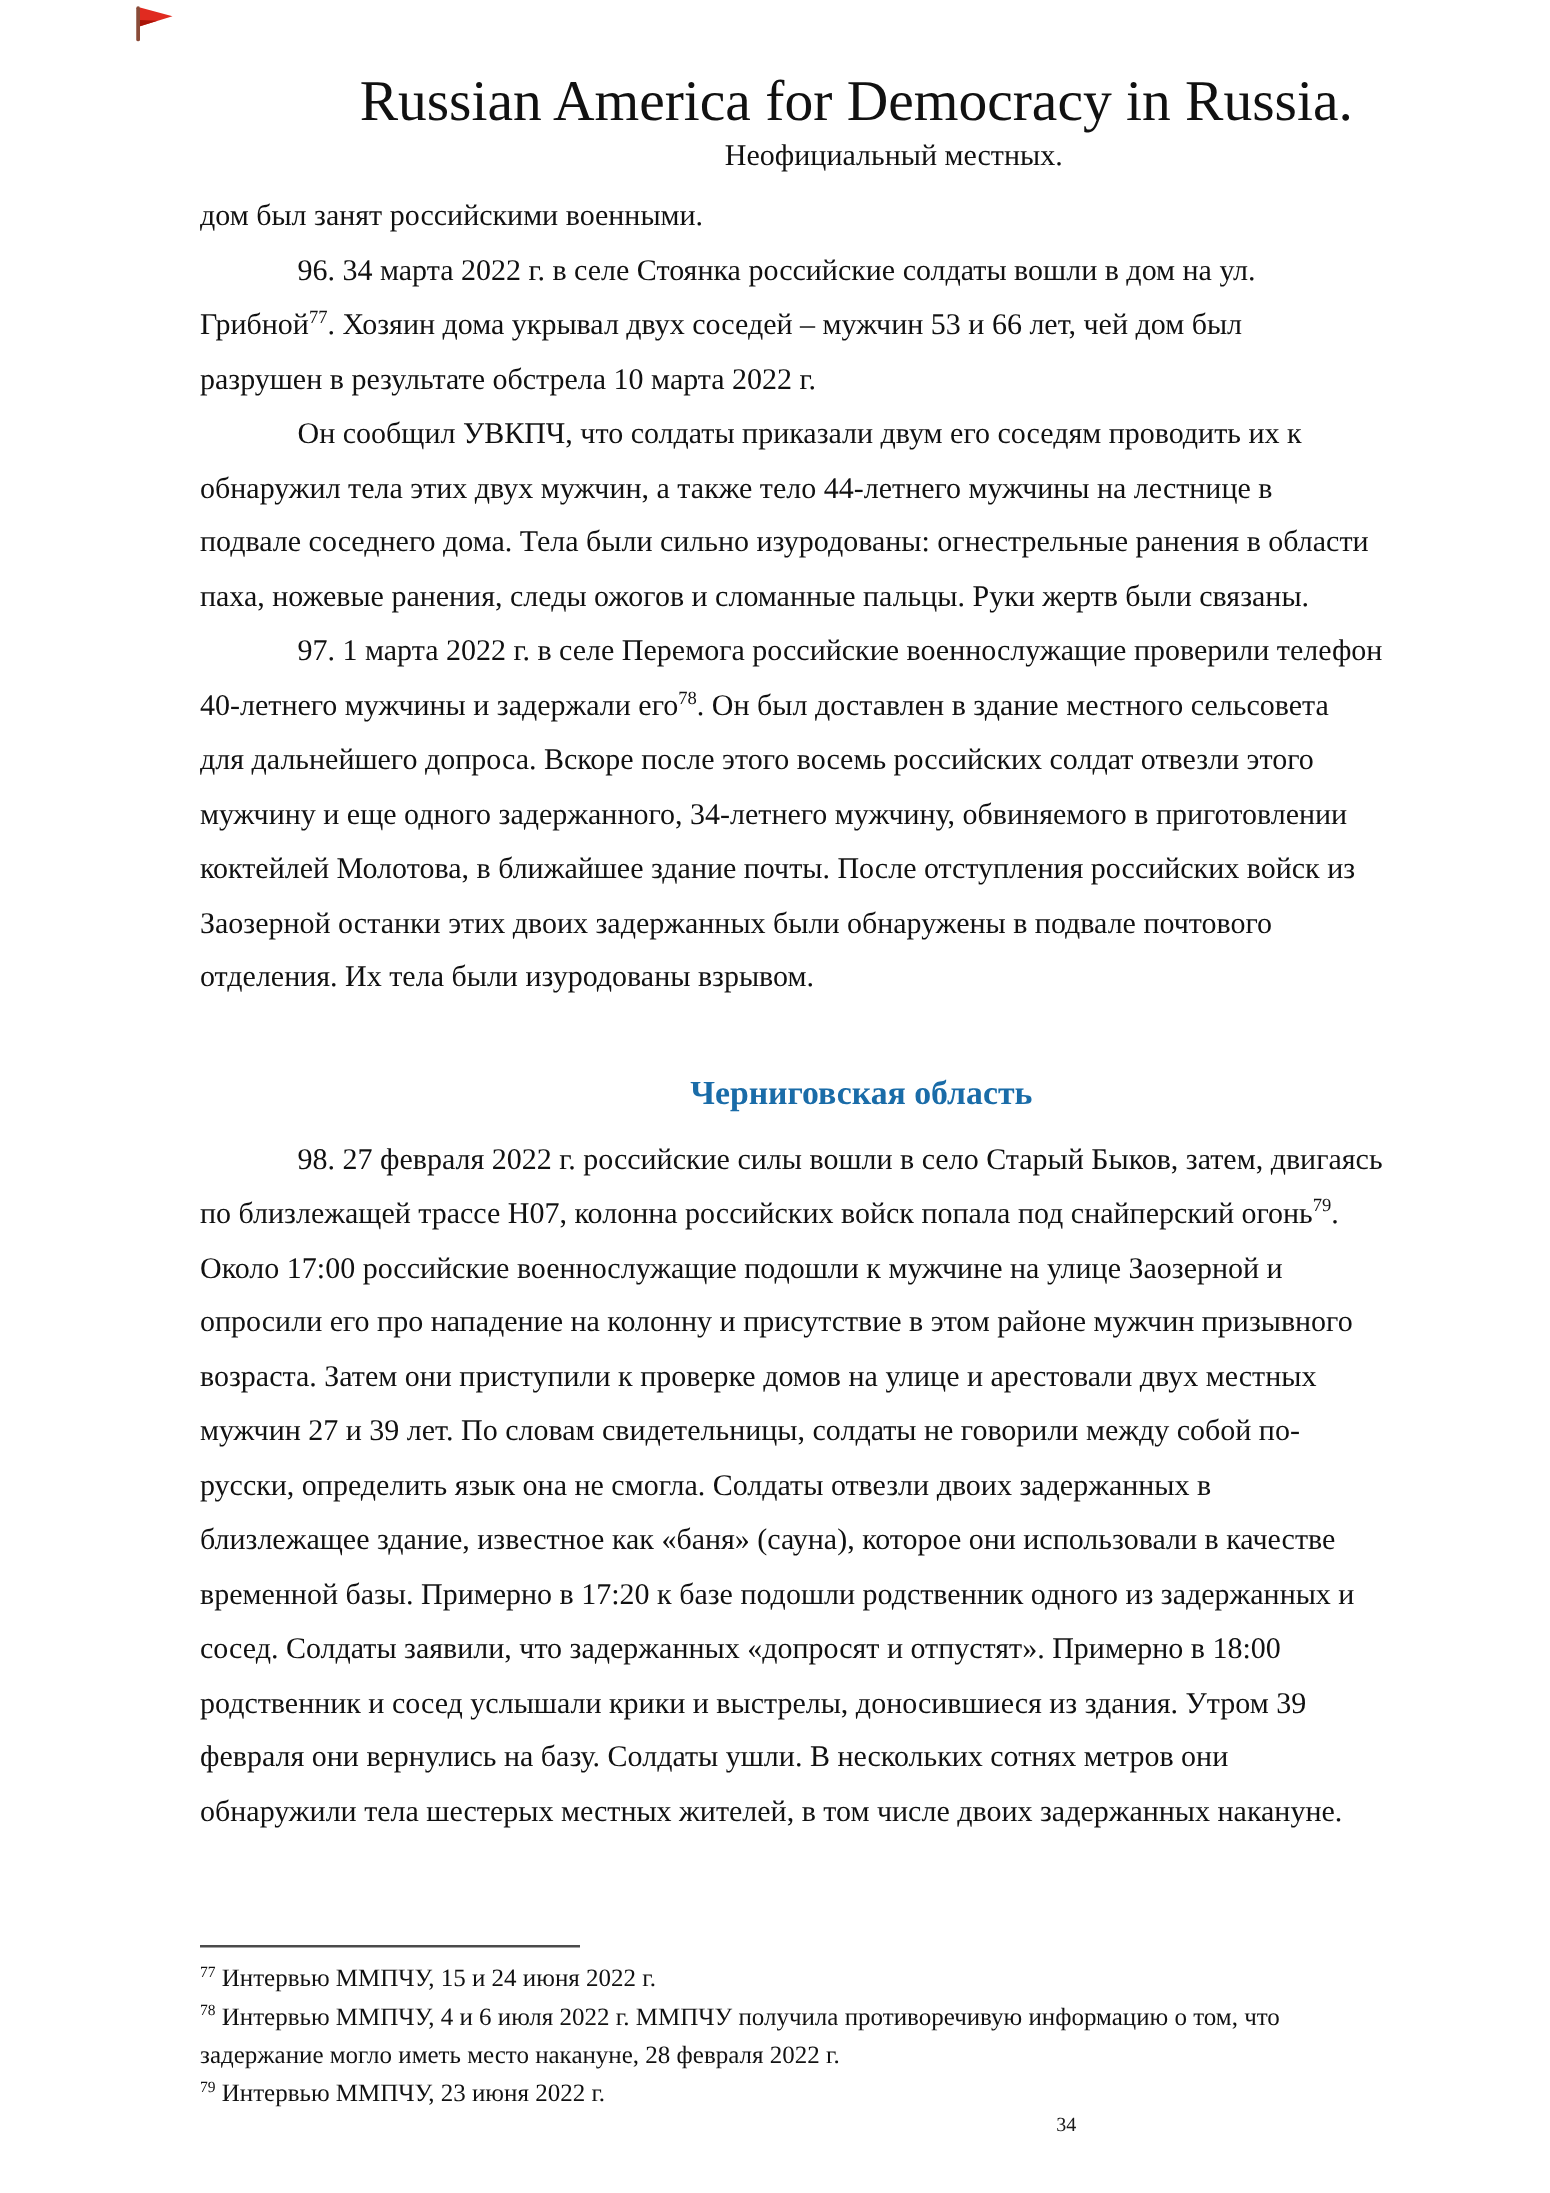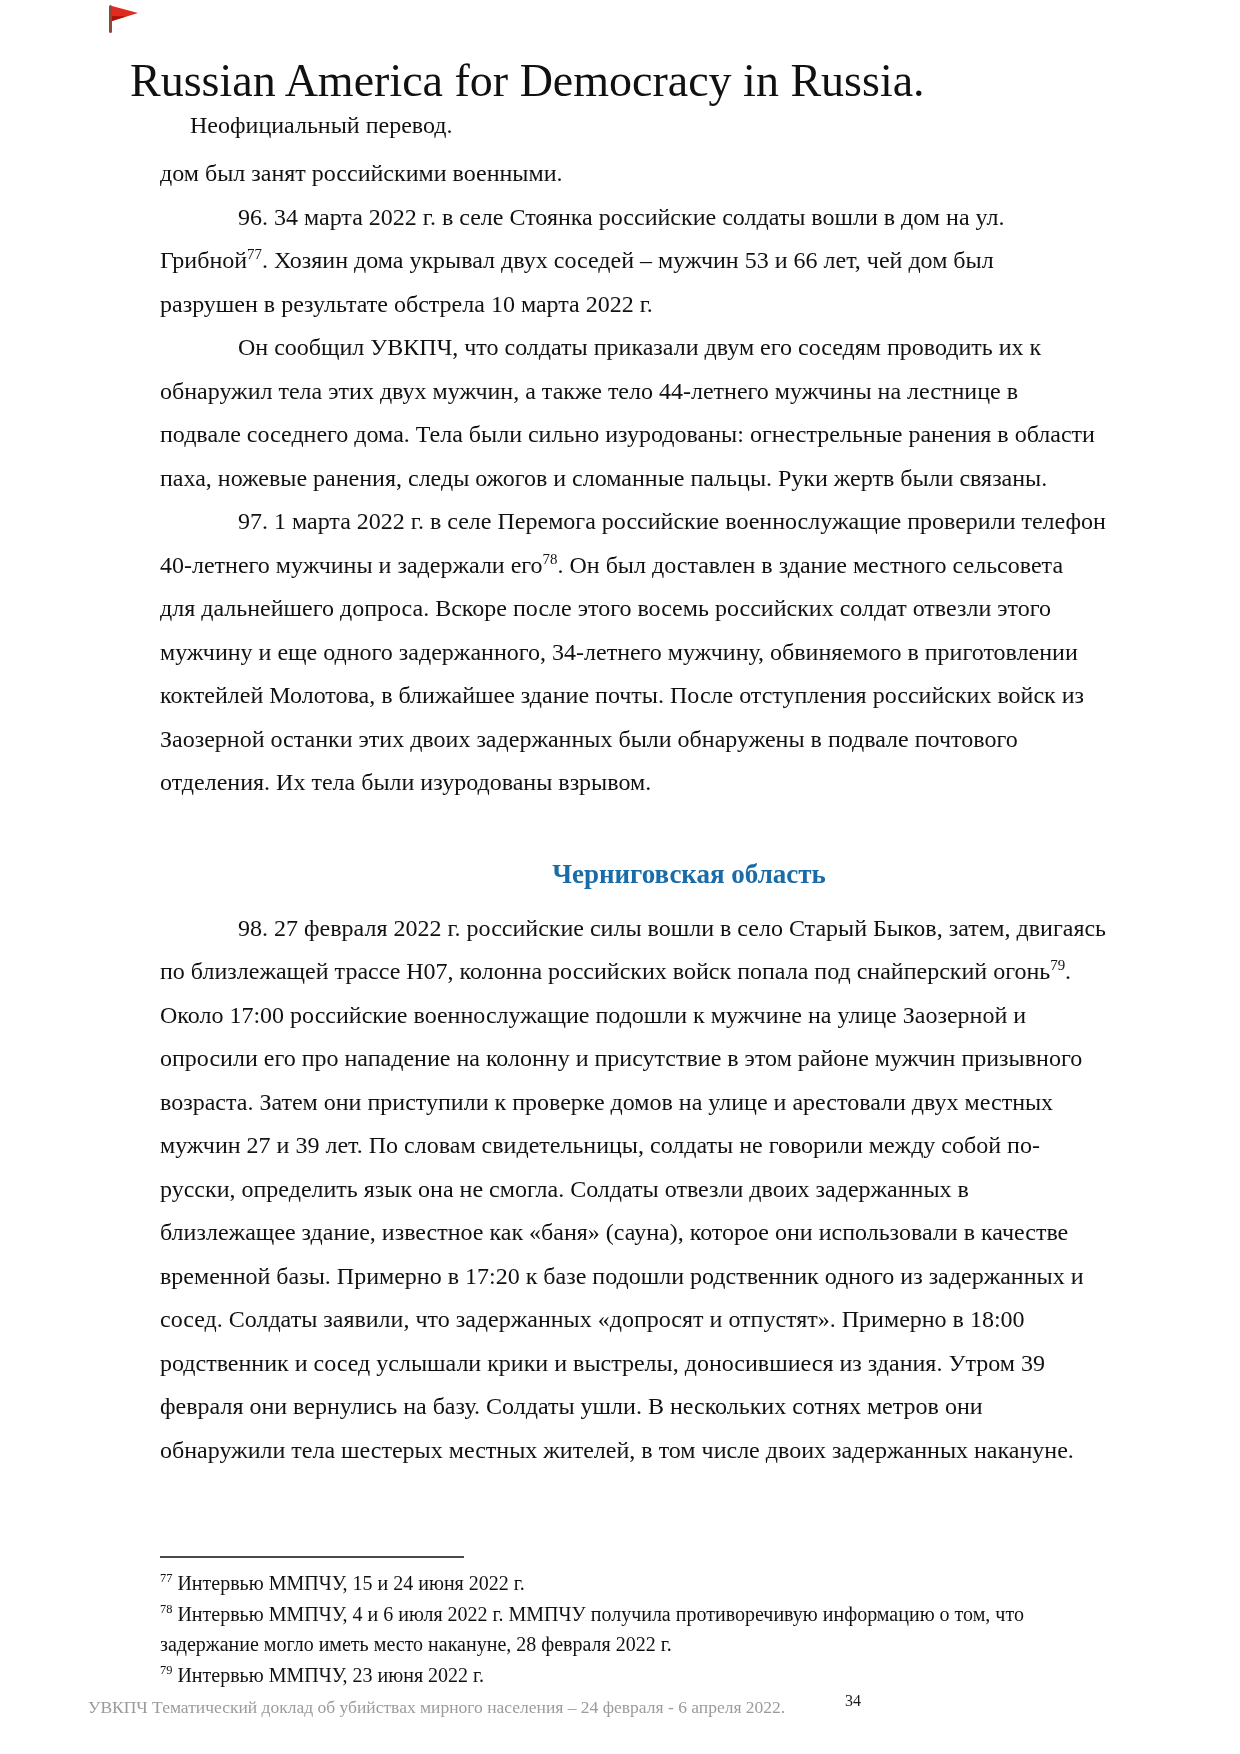--- a/index.html
+++ b/index.html
@@ -14,20 +14,21 @@
     position:relative;
     width:1240px;height:1754px;
     background:#ffffff;
     font-family:"Liberation Serif","DejaVu Serif",serif;
     color:var(--ink);
     overflow:hidden;
   }
   .flag{position:absolute;left:106px;top:4px;width:36px;height:30px;}
   .header{
     position:absolute;left:130px;top:54px;width:1110px;
+    text-align:center;
   }
   .doc-title{
     font-size:46px;line-height:54px;font-weight:normal;margin:0;
     letter-spacing:0px;white-space:nowrap;
   }
   .doc-subtitle{
     font-size:24px;line-height:30px;margin:2px 0 0 0;padding-left:60px;
     white-space:nowrap;
   }
   .body-text{
@@ -73,21 +74,21 @@
   <div class="flag">
     <svg width="36" height="30" viewBox="0 0 36 30" xmlns="http://www.w3.org/2000/svg">
       <rect x="3" y="1" width="3" height="28" rx="1.5" class="flag-pole" fill="#8a4b38"></rect>
       <path d="M6 2 L32 9 L6 17 Z" class="flag-cloth" fill="#e02b20"></path>
       <path d="M6 12 L20 12.5 L6 17 Z" class="flag-cloth-dark" fill="#a81408"></path>
     </svg>
   </div>
 
   <div class="header">
     <div class="doc-title">Russian America for Democracy in Russia.</div>
-    <div class="doc-subtitle">Неофициальный перевод.</div>
+    <div class="doc-subtitle">Неофициальный местных.</div>
   </div>
 
   <div class="body-text">
     <div>
         <div class="paragraph">
           <div class="line">дом был занят российскими военными.</div>
         </div>
         <div class="paragraph">
           <div class="line indent">96. 34 марта 2022 г. в селе Стоянка российские солдаты вошли в дом на ул.</div>
           <div class="line">Грибной<sup>77</sup>. Хозяин дома укрывал двух соседей – мужчин 53 и 66 лет, чей дом был</div>
@@ -137,16 +138,15 @@
       </div>
       <div class="paragraph">
         <div class="line"><sup>78</sup> Интервью ММПЧУ, 4 и 6 июля 2022 г. ММПЧУ получила противоречивую информацию о том, что</div>
         <div class="line">задержание могло иметь место накануне, 28 февраля 2022 г.</div>
       </div>
       <div class="paragraph">
         <div class="line"><sup>79</sup> Интервью ММПЧУ, 23 июня 2022 г.</div>
       </div>
     </div>
 
-  <div class="footer-text">УВКПЧ Тематический доклад об убийствах мирного населения – 24 февраля - 6 апреля 2022.</div>
   <div class="page-number">34</div>
 
 </div>
 
 </body></html>

